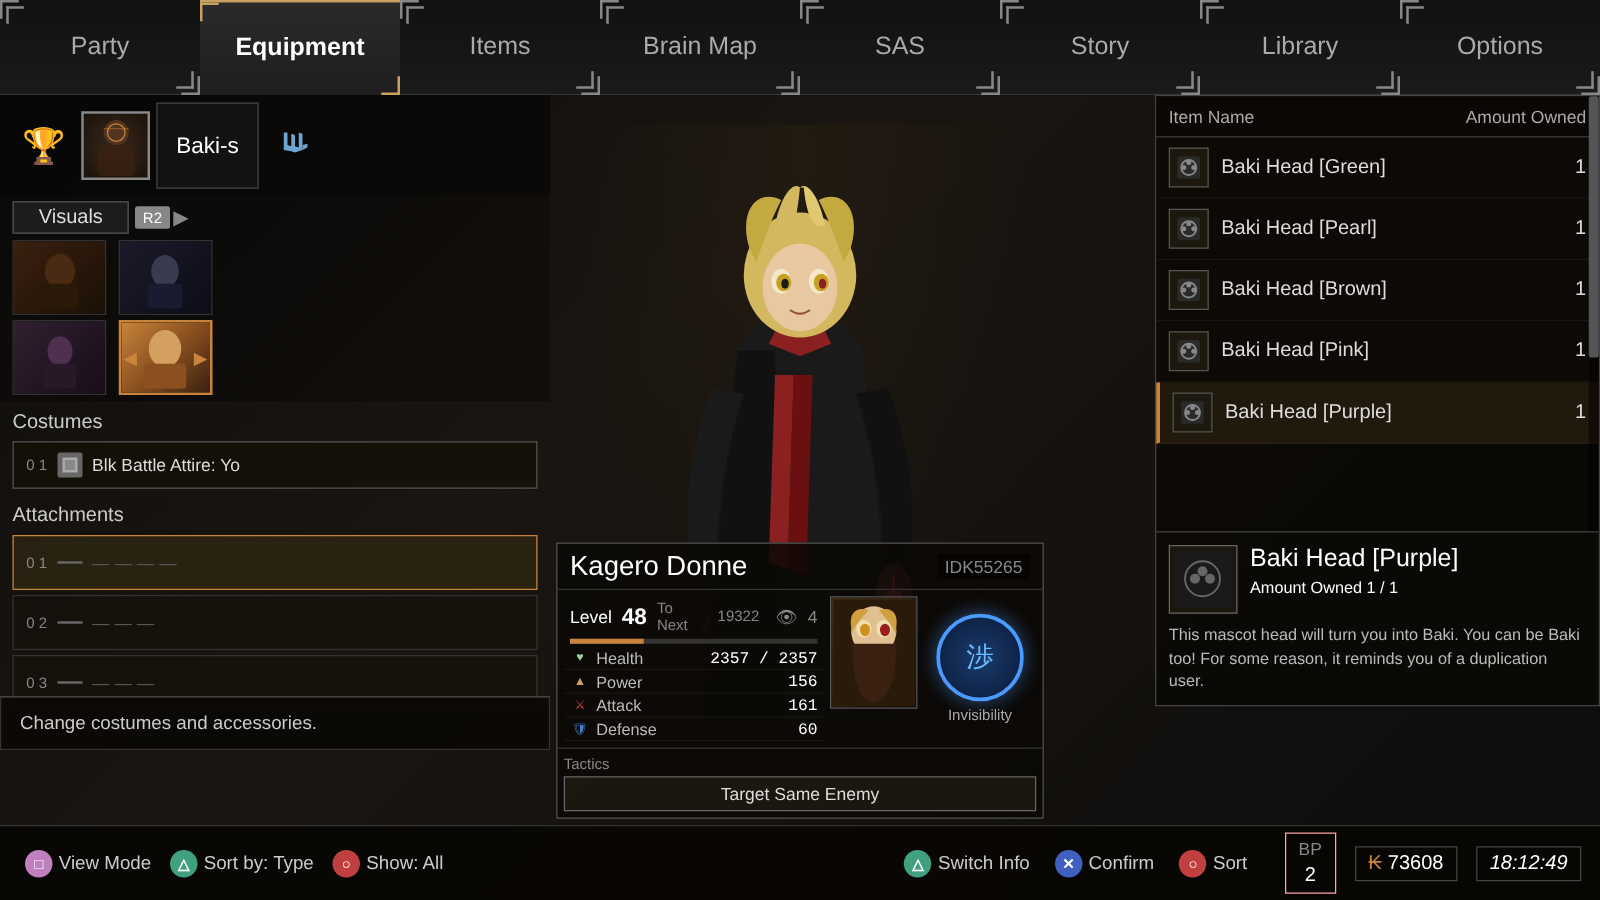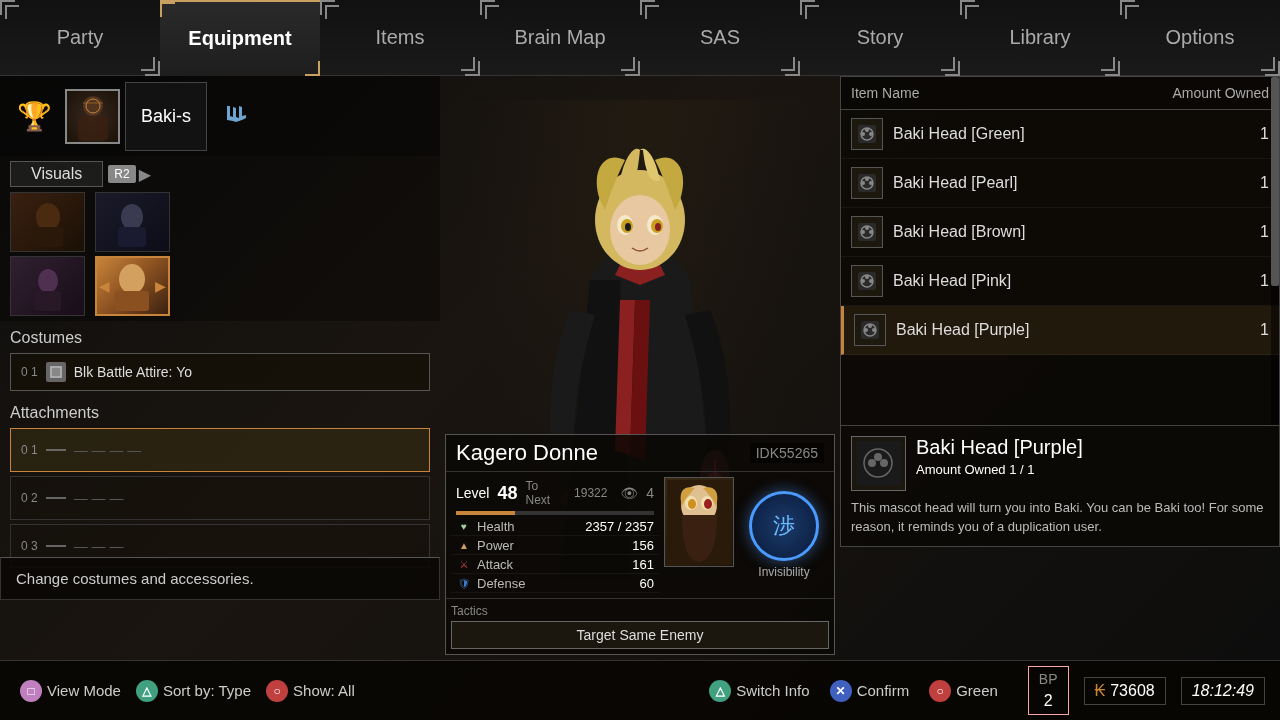--- a/index.html
+++ b/index.html
@@ -348,21 +348,21 @@
     .stat-row {
       display: flex;
       align-items: center;
       padding: 1px 5px;
       font-size: 13px;
       border-bottom: 1px solid rgba(255,255,255,0.05);
     }
 
     .stat-icon { width: 16px; height: 16px; margin-right: 5px; display: flex; align-items: center; justify-content: center; font-size: 10px; }
     .stat-label { flex: 1; color: #bbb; }
-    .stat-val { color: #fff; font-size: 13px; }
+    .stat-val { color: #fff; font-size: 13px; font-family: Liberation Mono, monospace; }
 
     .stat-health-icon { color: #a0d0a0; }
     .stat-power-icon { color: #d0a060; }
     .stat-attack-icon { color: #d04040; }
     .stat-defense-icon { color: #4080d0; }
 
     .char-portrait-small {
       width: 70px;
       height: 90px;
       background: linear-gradient(135deg, #3a2a15 0%, #1a1208 100%);
@@ -419,21 +419,21 @@
       text-align: center;
       font-size: 14px;
       color: #ddd;
     }
 
     
     .right-panel {
       position: absolute;
       top: 76px;
       right: 0;
-      width: 440px;
+      width: 356px;
       bottom: 60px;
     }
 
     .item-list-header {
       display: flex;
       padding: 8px 10px;
       background: rgba(10,8,5,0.8);
       border-bottom: 1px solid #444;
     }
 
@@ -1032,21 +1032,21 @@
     <div class="action-btn" style="margin-right:15px;">
       <div class="btn-circle btn-triangle">△</div>
       <span>Switch Info</span>
     </div>
     <div class="action-btn" style="margin-right:15px;">
       <div class="btn-circle btn-cross">✕</div>
       <span>Confirm</span>
     </div>
     <div class="action-btn" style="margin-right:20px;">
       <div class="btn-circle btn-circle-btn">○</div>
-      <span>Green</span>
+      <span>Sort</span>
     </div>
 
     <div class="bp-section">
       <span class="bp-label">BP</span>
       <span class="bp-val">2</span>
     </div>
 
     <div class="medals-section">
       <span class="medals-icon">₭</span>
       <span class="medals-val">73608</span>

